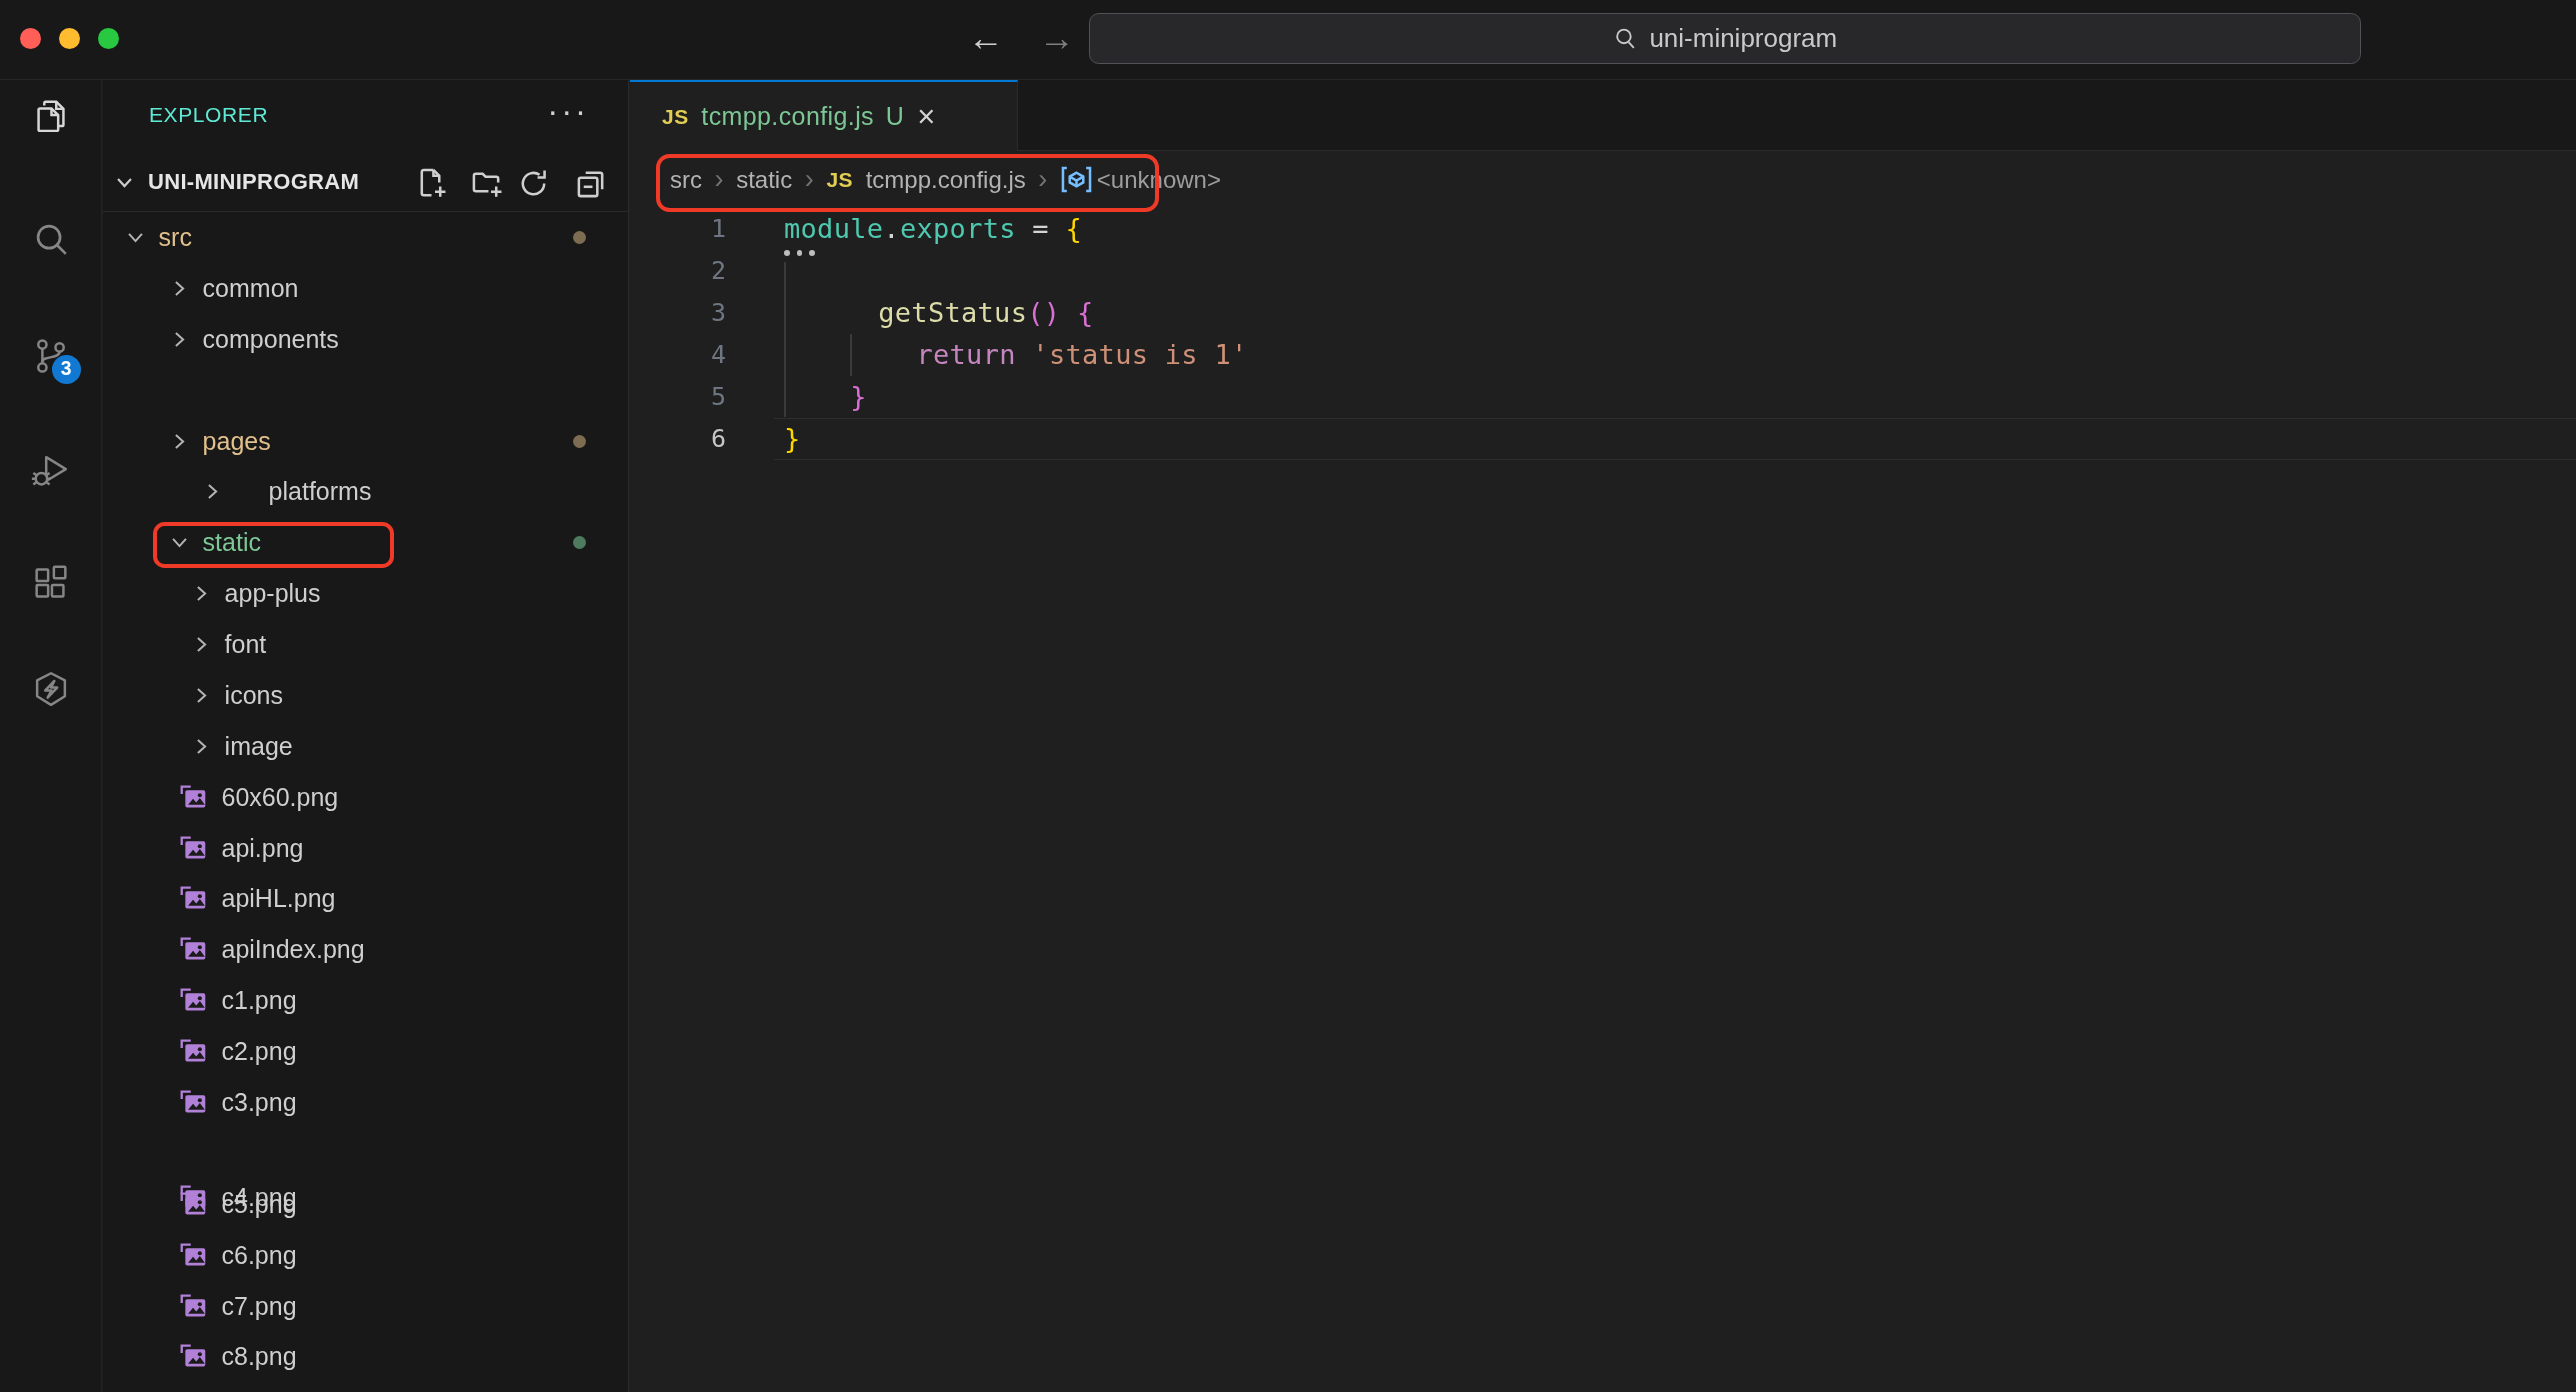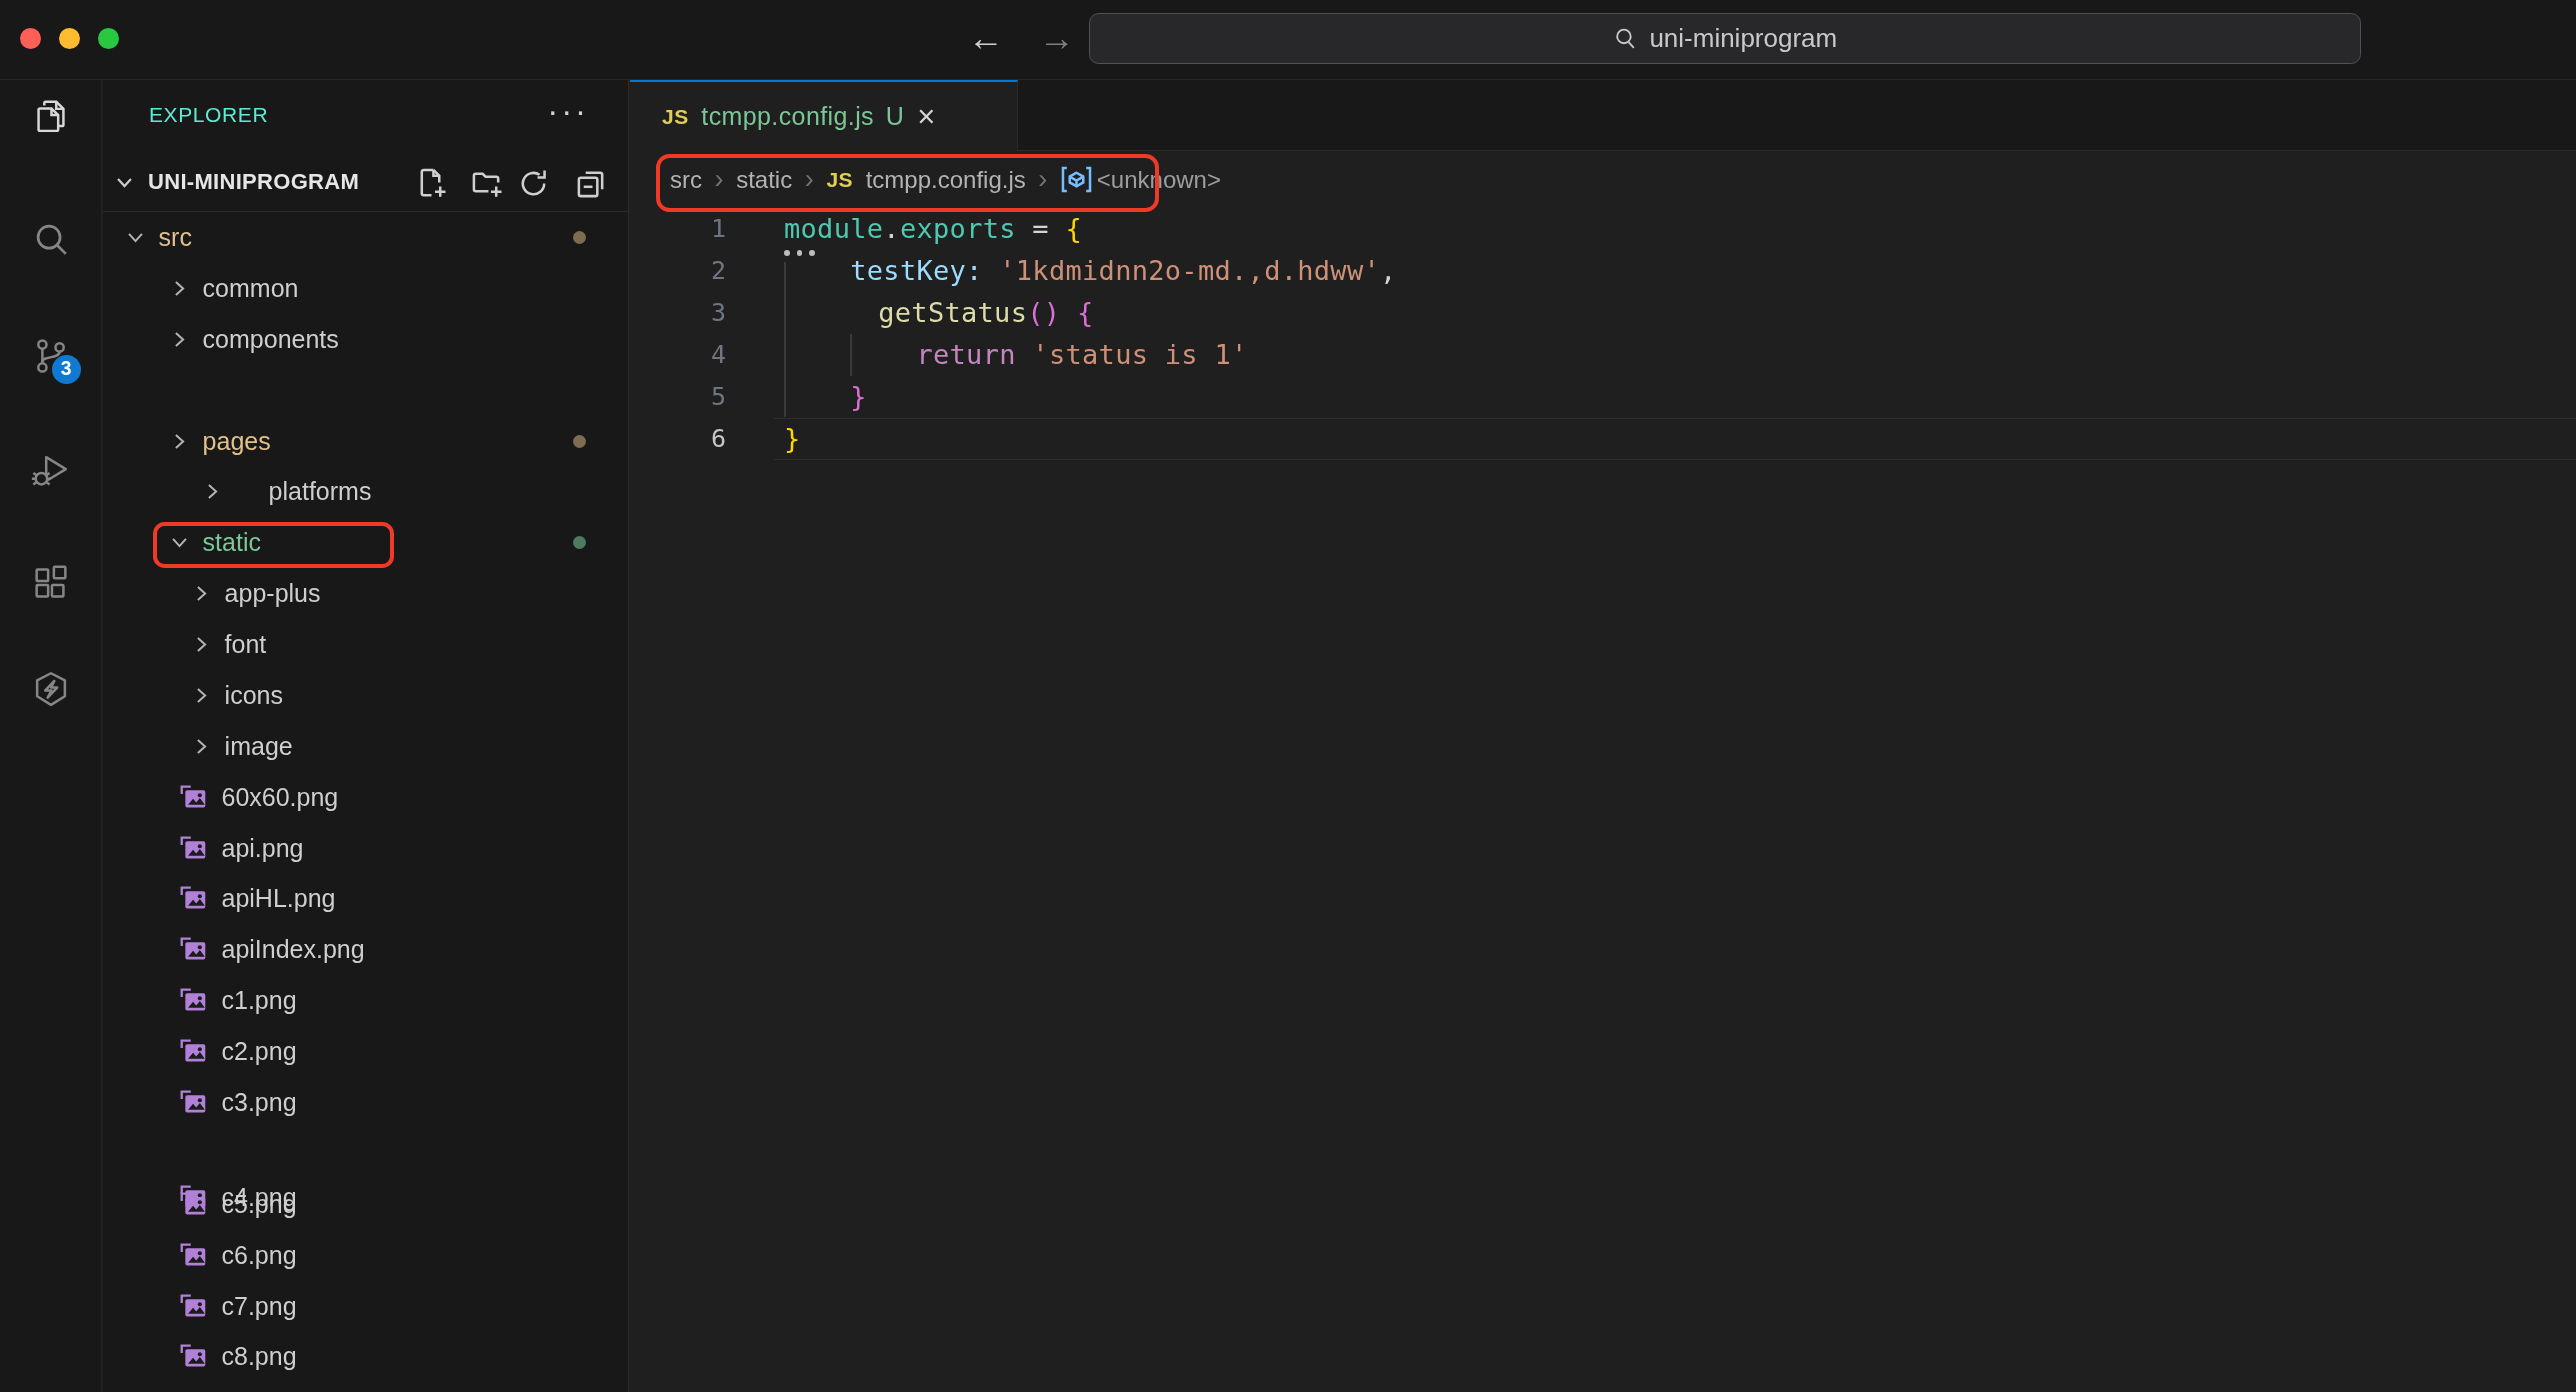--- a/index.html
+++ b/index.html
@@ -435,21 +435,20 @@
           <span></span>
           <span></span>
         </div>
       <div id="code-lines">
           <div class="cl" style="top: 0.2px;">
             <span class="ln">1</span>
             <span class="ct"><span class="tk-teal">module</span><span class="tk-punct">.</span><span class="tk-teal">exports</span><span class="tk-punct"> = </span><span class="tk-gold">{</span></span>
           </div>
           <div class="cl" style="top: 42px;">
             <span class="ln">2</span>
-            <span class="ct"><span class="tk-punct">    </span><span class="tk-blue">testKey:</span><span class="tk-punct"> </span><span class="tk-string">'1kdmidnn2o-md.,d.hdww'</span><span class="tk-punct">,</span></span>
           </div>
           <div class="cl" style="top: 84px;">
             <span class="ln">3</span>
             <span class="ct"><span class="tk-punct">    </span><span class="tk-func">getStatus</span><span class="tk-orchid">()</span><span class="tk-punct"> </span><span class="tk-orchid">{</span></span>
           </div>
           <div class="cl" style="top: 126px;">
             <span class="ln">4</span>
             <span class="ct"><span class="tk-punct">        </span><span class="tk-kw">return</span><span class="tk-punct"> </span><span class="tk-string">'status is 1'</span></span>
           </div>
           <div class="cl" style="top: 168px;">

